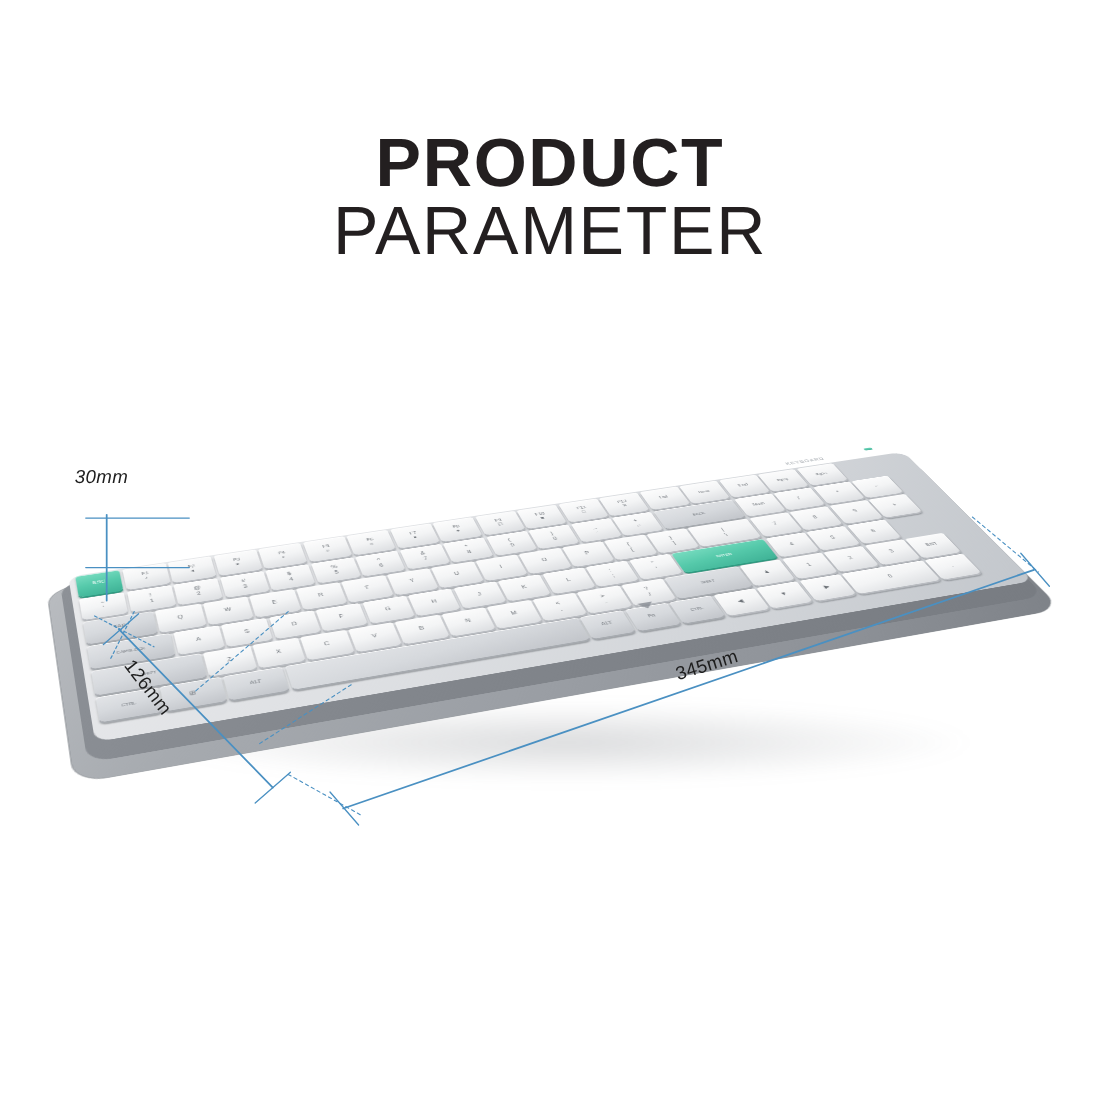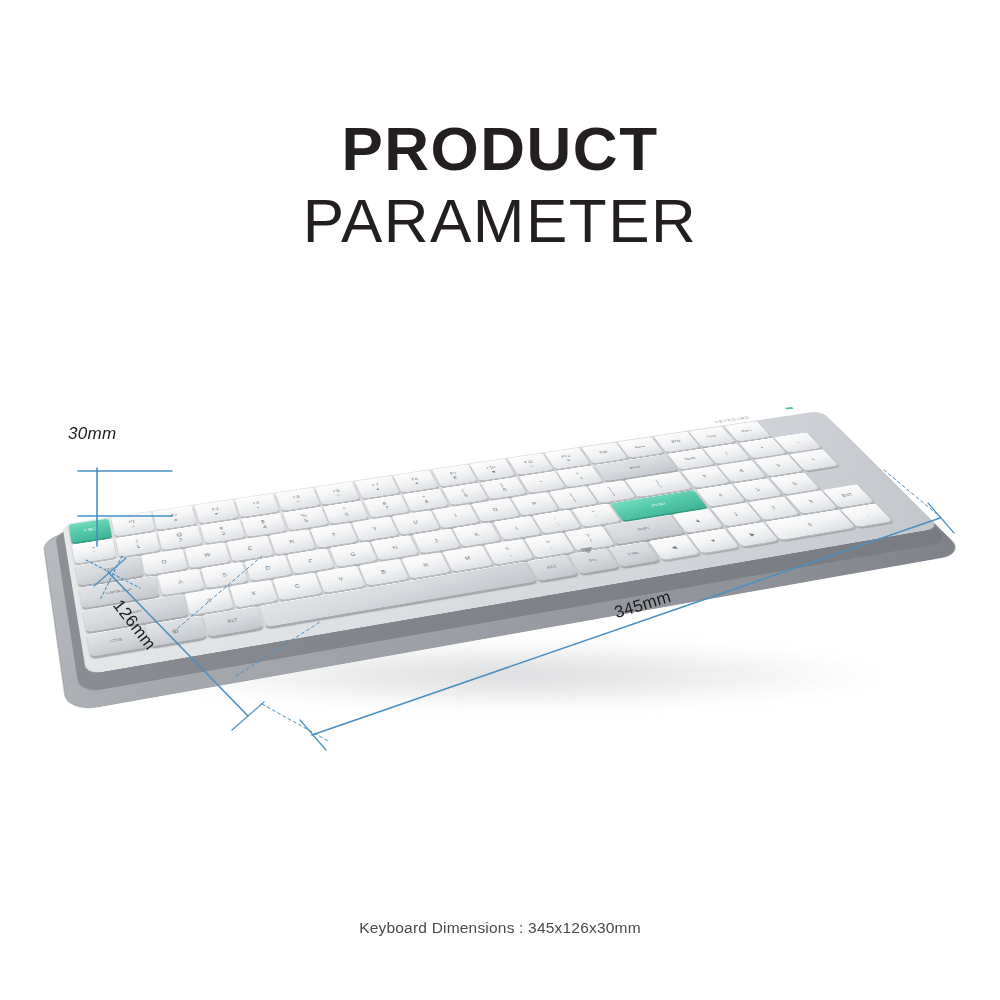--- a/index.html
+++ b/index.html
@@ -15,21 +15,21 @@
   .title-block {
     position: absolute; top: 118px; left: 0; width: 1000px;
     text-align: center; line-height: 1;
   }
   .title-main {
     font-size: 62px; font-weight: 700; letter-spacing: 1.5px;
     color: #231f20; display: block;
   }
   .title-sub {
     font-size: 62px; font-weight: 300; letter-spacing: 1.5px;
-    color: #231f20; display: block; margin-top: 10px;
+    color: #231f20; display: block; 
   }
 
   
   .caption {
     position: absolute; top: 919px; left: 0; width: 1000px;
     text-align: center; font-size: 15.5px; font-weight: 400;
     color: #4a4a4a; letter-spacing: .2px;
   }
 
   
@@ -503,15 +503,14 @@
 
       <line x1="262" y1="704" x2="330" y2="742" stroke-dasharray="3 3" stroke-width="1"></line>
       <line x1="884" y1="470" x2="944" y2="520" stroke-dasharray="3 3" stroke-width="1"></line>
     </g>
   </svg>
 
   <div class="dim-label" id="label-30">30mm</div>
   <div class="dim-label" id="label-126">126mm</div>
   <div class="dim-label" id="label-345">345mm</div>
 
-  <div class="caption">Keyboard Dimensions : 345x126x30mm</div>
 
 </div>
 
 </body></html>

